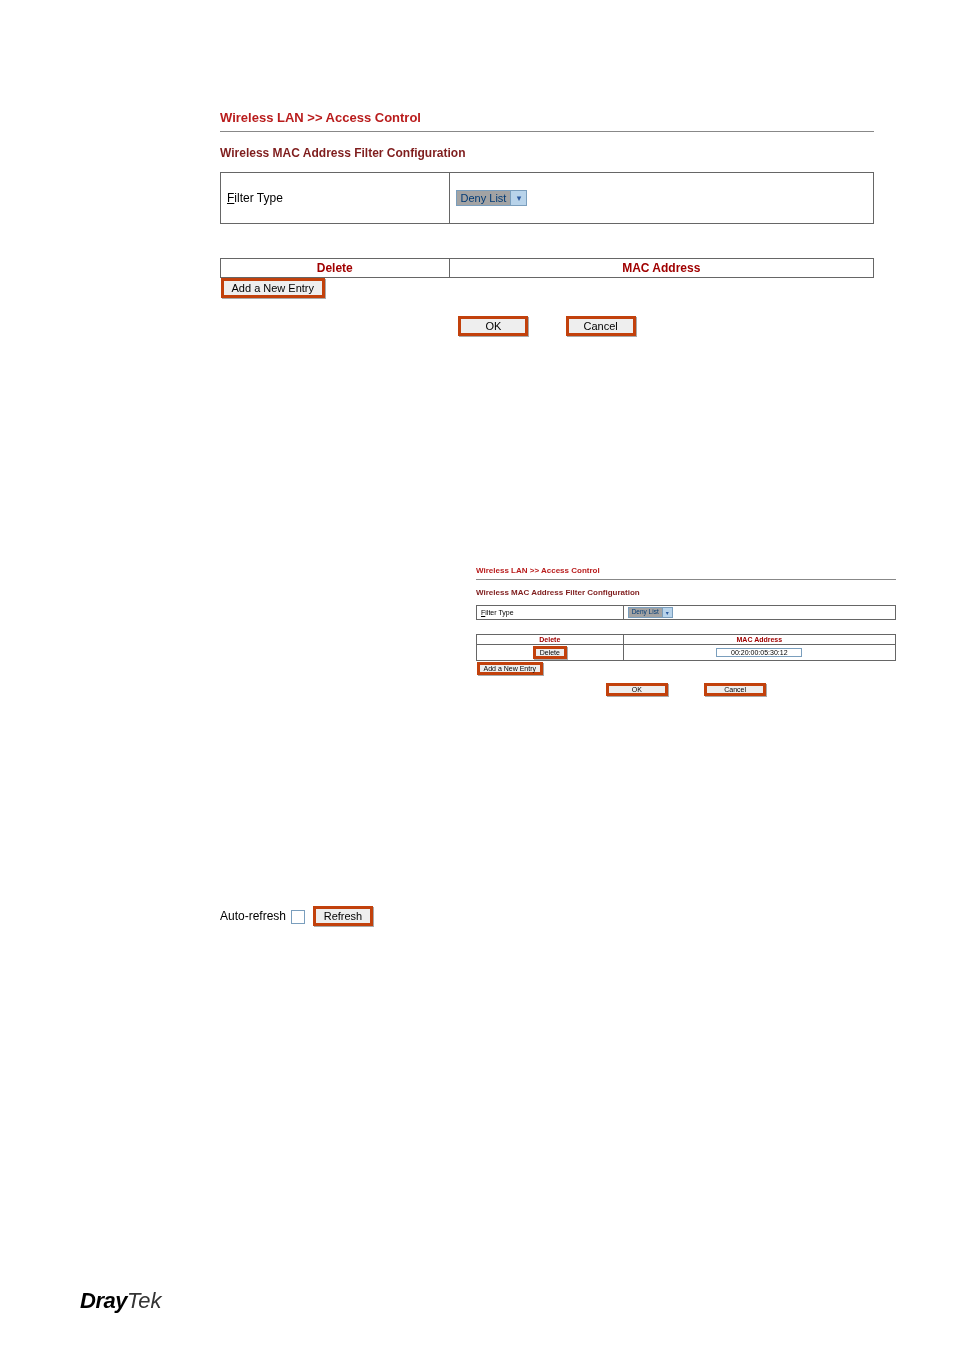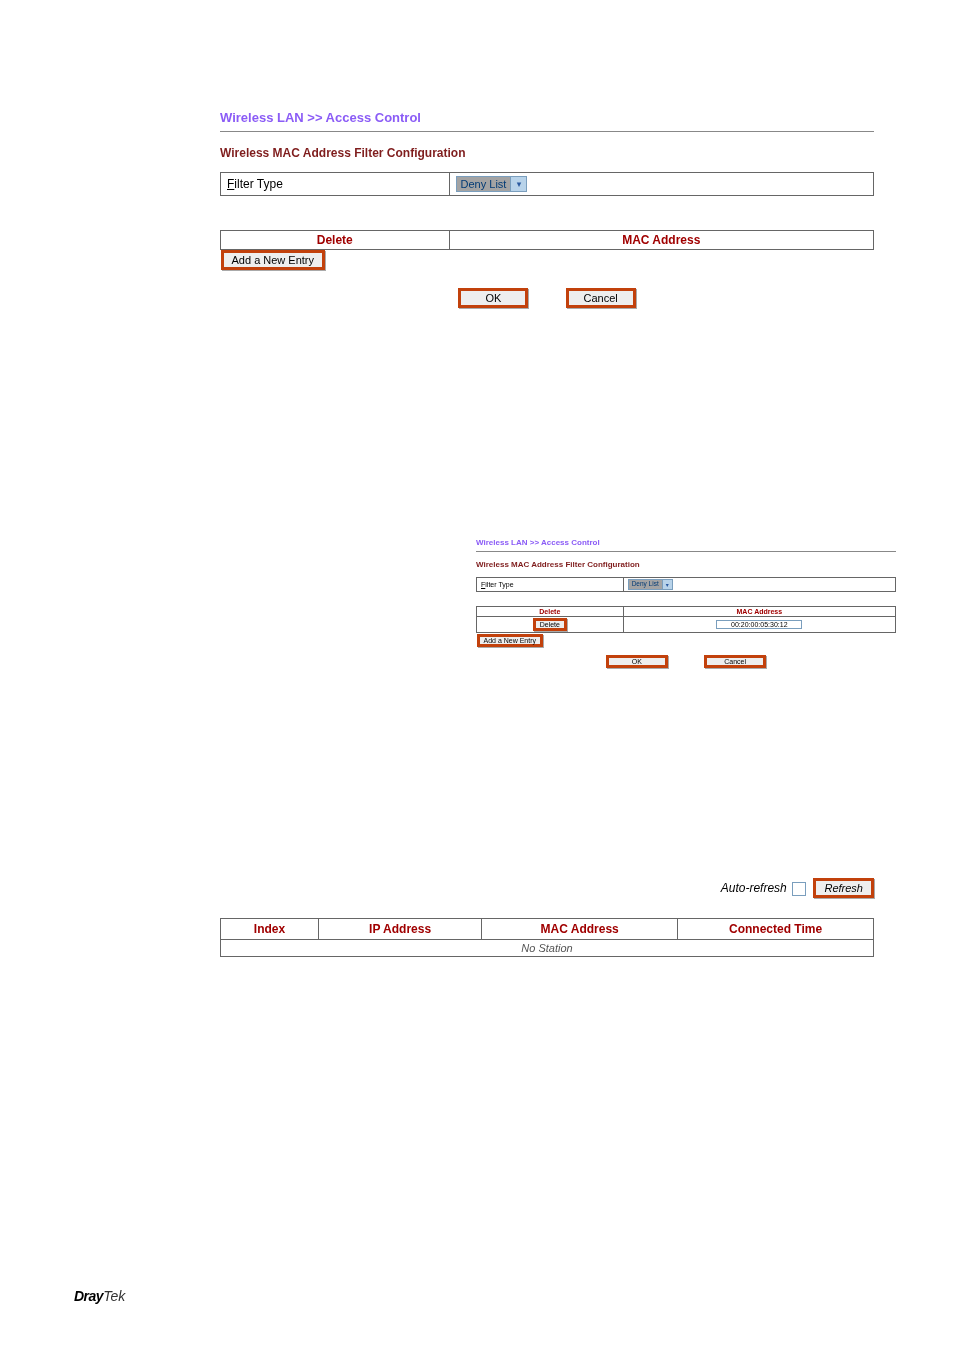--- a/index.html
+++ b/index.html
@@ -8,40 +8,40 @@
     font-family: Arial, Helvetica, sans-serif;
     font-size: 12px;
     color: #000;
     background: #fff;
     width: 954px;
   }
   .page {
     padding: 110px 80px 40px 220px;
   }
   .section-title {
-    color: #8b5cf6;
+    color: #b91c1c;
     font-weight: bold;
     font-size: 13px;
     padding-bottom: 6px;
     border-bottom: 1px solid #888;
     margin-bottom: 14px;
   }
   .sub-title {
     color: #7f1d1d;
     font-weight: bold;
     font-size: 12px;
     margin-bottom: 12px;
   }
   table.filter {
     width: 100%;
     border-collapse: collapse;
   }
   table.filter td {
     border: 1px solid #666;
-    padding: 3px 6px;
+    padding: 17px 6px;
     font-size: 12px;
     background: #fff;
   }
   .select-wrap {
     display: inline-block;
     border: 1px solid #7a9ebd;
     background: #a3a3a3;
     font-size: 11px;
   }
   .select-text {
@@ -158,24 +158,22 @@
     background: #fff;
     font-size: 7px;
     text-align: center;
   }
 
   
   .station-section {
     margin-top: 210px;
   }
   .refresh-row {
-    text-align: right;
-    margin-bottom: 20px;
-    font-size: 12px;
-    font-style: italic;
+    margin-bottom: 6px;
+    font-size: 12px;
   }
   .checkbox {
     display: inline-block;
     width: 12px;
     height: 12px;
     border: 1px solid #7a9ebd;
     vertical-align: middle;
     margin: 0 4px 0 2px;
     background: #fff;
   }
@@ -197,23 +195,23 @@
     color: #555;
     border: 1px solid #666;
     border-top: none;
     background: #fff;
     padding: 2px;
     font-size: 11px;
   }
 
   .logo {
     position: absolute;
-    left: 74px;
+    left: 80px;
     top: 1288px;
-    font-size: 14px;
+    font-size: 22px;
     color: #000;
   }
   .logo .dray {
     font-weight: 900;
     font-style: italic;
     letter-spacing: -0.5px;
   }
   .logo .tek {
     font-weight: 400;
     font-style: italic;
@@ -316,32 +314,19 @@
   </div>
 
   <div class="station-section">
 
     <div class="refresh-row">
       <span>Auto-refresh</span>
       <span class="checkbox"></span>
       <span class="btn">Refresh</span>
     </div>
 
-    <table class="station">
-      <tbody>
-          <tr>
-        <th style="width:15%;">Index</th>
-        <th style="width:25%;">IP Address</th>
-        <th style="width:30%;">MAC Address</th>
-        <th style="width:30%;">Connected Time</th>
-      </tr>
-      <tr>
-        <td class="nostation" colspan="4">No Station</td>
-      </tr>
-    </tbody>
-      </table>
   </div>
 
 </div>
 
 <div class="logo">
   <span class="dray">Dray</span><span class="tek">Tek</span>
 </div>
 
 </body></html>

